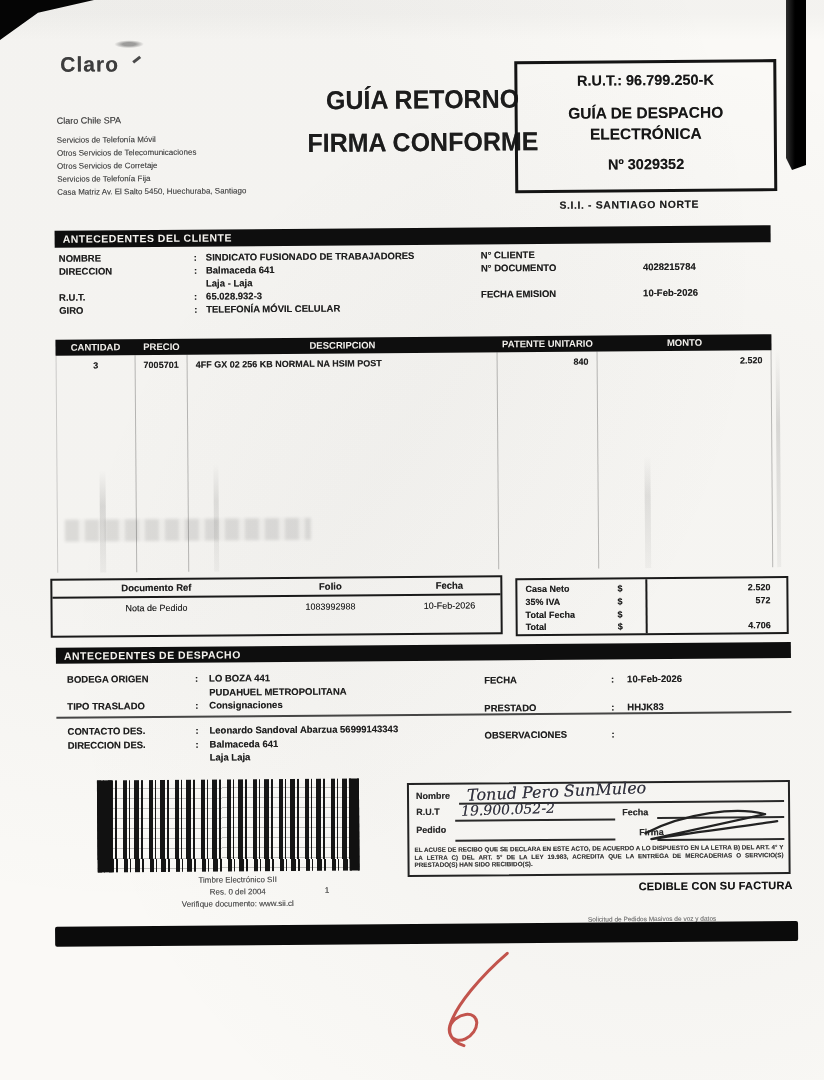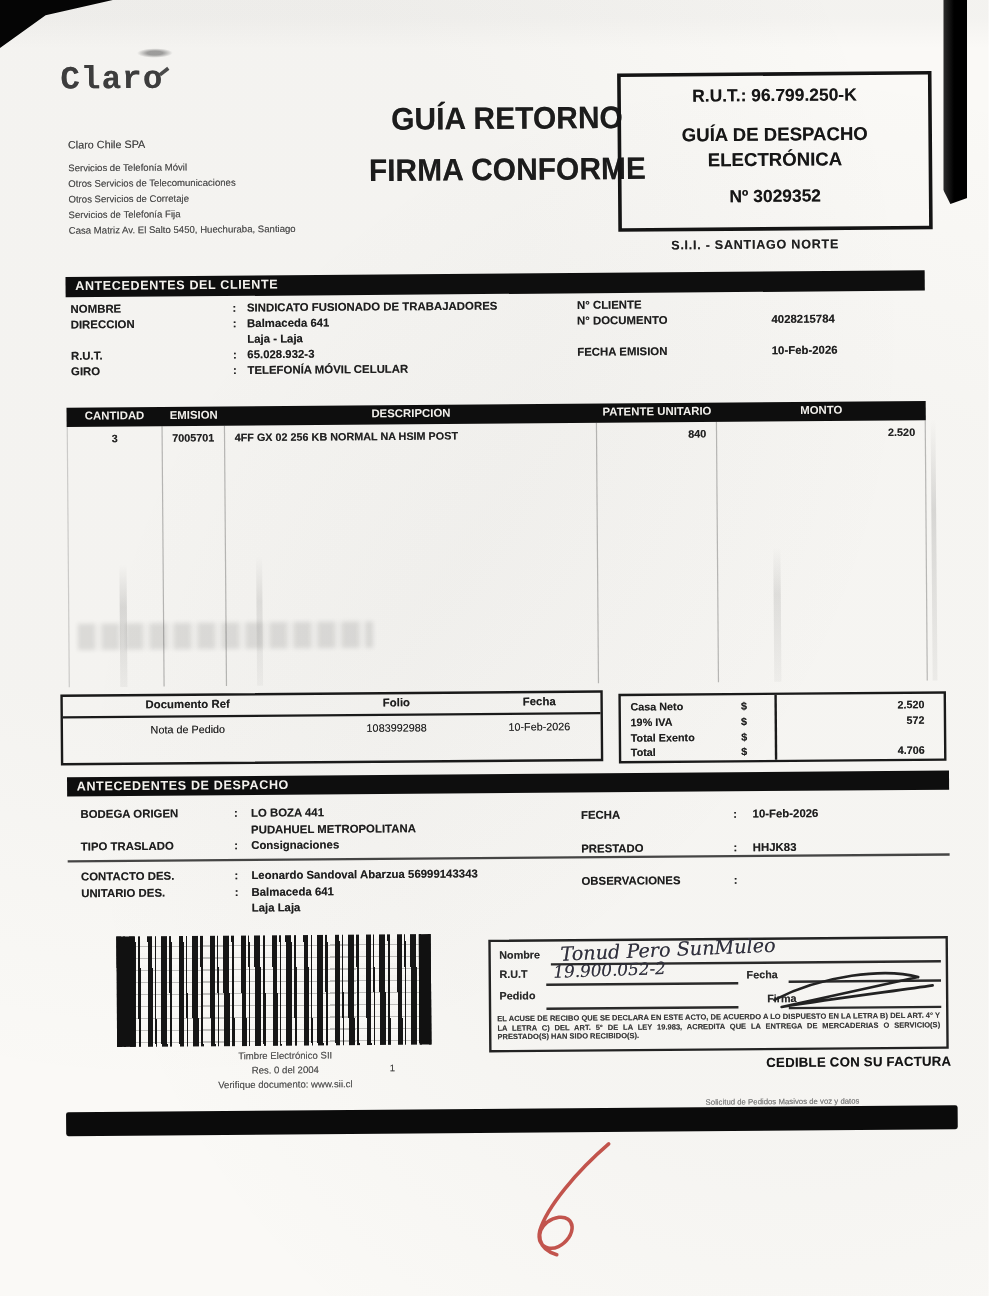--- a/index.html
+++ b/index.html
@@ -10,21 +10,21 @@
       radial-gradient(circle at 15% 25%, rgba(60,60,60,0.03) 0 30%, transparent 60%),
       radial-gradient(circle at 80% 60%, rgba(60,60,60,0.025) 0 35%, transparent 65%),
       linear-gradient(180deg, rgba(120,120,120,0.05) 0 14px, transparent 40px);
     font-family:"Liberation Sans", sans-serif;color:#262626;
   }
   .doc{position:absolute;inset:0;transform:rotate(-0.45deg);transform-origin:50% 50%;
        text-shadow:0 0 0.45px rgba(35,35,35,0.55);}
   .abs{position:absolute;}
 
   
-  .logo{left:54px;top:50px;font-size:27px;font-weight:bold;color:#3d3d3d;letter-spacing:1px;font-family:Liberation Mono, monospace;}
+  .logo{left:64px;top:50px;font-size:21px;font-weight:bold;color:#3d3d3d;letter-spacing:1px;}
   .logo-tick{left:136px;top:56px;width:9px;height:3px;background:#4a4a4a;transform:rotate(-38deg);}
   .logo-smudge{left:118px;top:38px;width:30px;height:8px;background:
       radial-gradient(ellipse, rgba(70,70,70,0.5) 0 30%, transparent 70%);}
   .company{left:60px;top:112px;font-size:8px;color:#4f4f4f;line-height:13px;}
   .company .first{font-size:9px;margin-bottom:6px;color:#454545;}
   .doc-title{left:298px;top:80px;width:256px;text-align:center;font-size:25px;font-weight:bold;
       color:#1c1c1c;line-height:41px;transform:scaleY(1.04);}
   .rut-box{left:518px;top:62px;width:256px;height:126px;border:3px solid #141414;text-align:center;}
   .rut-line{margin-top:9px;font-size:14.5px;font-weight:bold;color:#161616;}
   .doctype{margin-top:14px;font-size:15.5px;font-weight:bold;line-height:21px;color:#161616;}
@@ -197,21 +197,21 @@
         </div>
       <div class="frow mt13">
           <span>FECHA EMISION</span>
           <span></span>
           <span>10-Feb-2026</span>
         </div>
     </div>
 
     <div class="abs items-head">
       <div class="c1">CANTIDAD</div>
-      <div class="c2">EMISION</div>
+      <div class="c2">PRECIO</div>
       <div class="c3">DESCRIPCION</div>
       <div class="c4">PATENTE UNITARIO</div>
       <div class="c5">MONTO</div>
     </div>
     <div class="abs items-body">
       <div class="col c1 tc">3</div>
       <div class="col c2 tc">7005701</div>
       <div class="col c3 tl">4FF GX 02 256 KB NORMAL NA HSIM POST</div>
       <div class="col c4 tr">840</div>
       <div class="col c5 tr">2.520</div>
@@ -237,26 +237,26 @@
     </div>
 
     <div class="abs totals-box">
       <div class="totals-div"></div>
       <div class="trow">
           <span>Casa Neto</span>
           <span>$</span>
           <span class="val">2.520</span>
         </div>
       <div class="trow">
-          <span>19% IVA</span>
+          <span>35% IVA</span>
           <span>$</span>
           <span class="val">572</span>
         </div>
       <div class="trow">
-          <span>Total Exento</span>
+          <span>Total Fecha</span>
           <span>$</span>
           <span class="val"></span>
         </div>
       <div class="trow">
           <span>Total</span>
           <span>$</span>
           <span class="val">4.706</span>
         </div>
     </div>
 
@@ -280,21 +280,21 @@
         </div>
     </div>
     <div class="abs disp-rule"></div>
     <div class="abs fields disp-left2">
       <div class="frow">
           <span>CONTACTO DES.</span>
           <span>:</span>
           <span>Leonardo Sandoval Abarzua 56999143343</span>
         </div>
       <div class="frow">
-          <span>UNITARIO DES.</span>
+          <span>DIRECCION DES.</span>
           <span>:</span>
           <span>Balmaceda 641</span>
         </div>
       <div class="frow">
           <span></span>
           <span></span>
           <span>Laja   Laja</span>
         </div>
     </div>
     <div class="abs fields disp-right">

